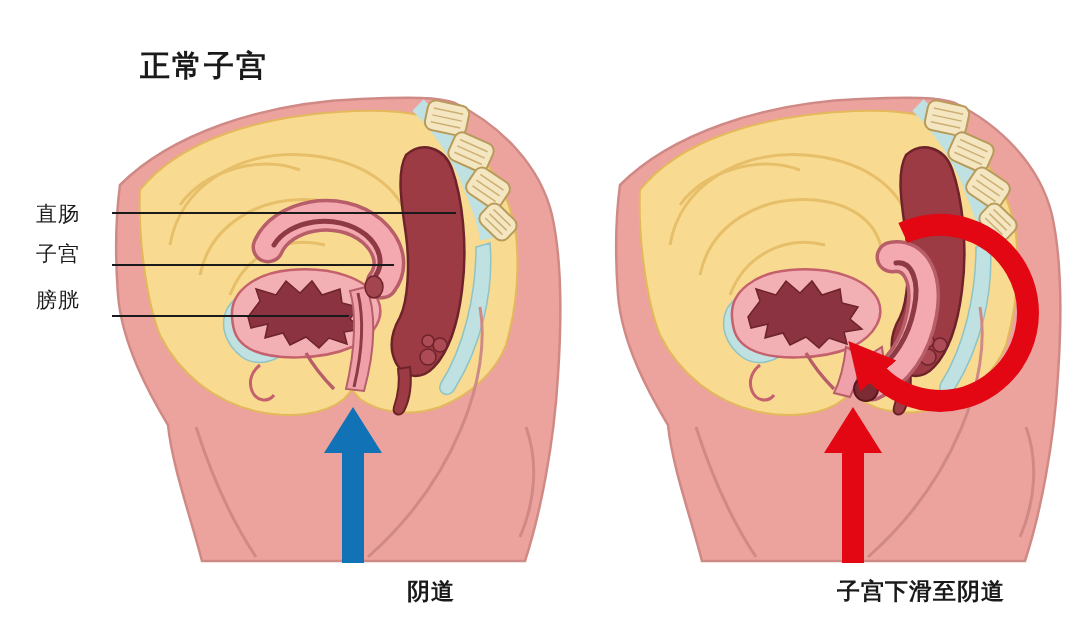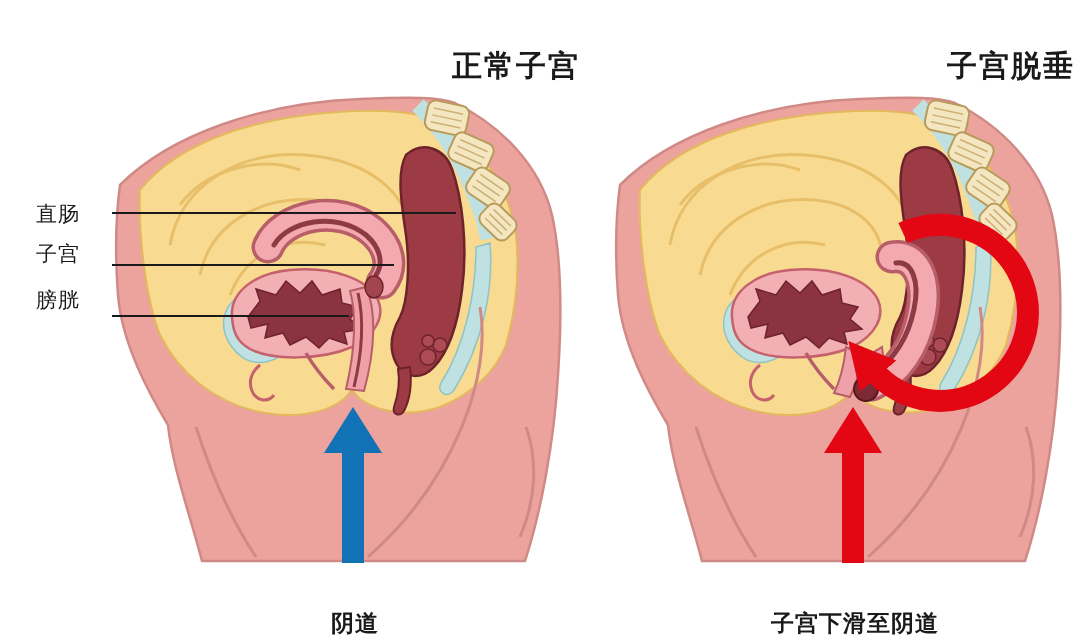--- a/index.html
+++ b/index.html
@@ -2,31 +2,31 @@
 <html><head>
 <meta charset="utf-8">
 <style>
   html,body{margin:0;padding:0;background:#ffffff;}
   .stage{
     position:relative;width:1080px;height:640px;background:#ffffff;overflow:hidden;
     font-family:"Liberation Sans","DejaVu Sans",sans-serif;color:#1a1a1a;
   }
   .panel-svg{position:absolute;top:95px;}
   .panel-title{
-    position:absolute;top:46px;height:36px;text-align:right;
+    position:absolute;top:46px;height:36px;text-align:left;
     font-size:30px;font-weight:bold;letter-spacing:2px;
   }
   .side-label{
     position:absolute;left:36px;width:70px;font-size:21px;font-weight:normal;letter-spacing:1px;
   }
   .leader{
     position:absolute;height:2px;background:#1a1a1a;
   }
   .caption{
-    position:absolute;top:608px;text-align:center;font-size:23px;font-weight:bold;letter-spacing:1px;
+    position:absolute;top:576px;text-align:right;font-size:23px;font-weight:bold;letter-spacing:1px;
   }
 </style>
 </head>
 <body>
 
 <div class="stage">
 
   <svg width="0" height="0" style="position:absolute" aria-hidden="true">
     <defs>
       <marker id="red-head" markerUnits="userSpaceOnUse" markerWidth="52" markerHeight="52" refX="8" refY="24" orient="auto">
@@ -130,21 +130,20 @@
         <path d="M 293 138 A 88 88 0 1 1 263 275" fill="none" stroke="#E30613" stroke-width="22" marker-end="url(#red-head)"></path>
       </g>
 
       <g id="up-arrow">
         <polygon points="243,312 272,358 254,358 254,468 232,468 232,358 214,358" stroke="none"></polygon>
       </g>
     </defs>
   </svg>
 
   <div class="panel-title" style="left:140px;width:440px">正常子宫</div>
-  <div class="panel-title" style="left:635px;width:440px">子宫脱垂</div>
 
   <svg class="panel-svg" style="left:110px" width="455" height="475" viewBox="0 0 455 475">
     <use href="#pelvis-base"></use>
     <use href="#uterus-normal"></use>
     <use href="#up-arrow" fill="#1272B6"></use>
   </svg>
 
   <svg class="panel-svg" style="left:610px" width="455" height="475" viewBox="0 0 455 475">
     <use href="#pelvis-base"></use>
     <use href="#uterus-prolapsed"></use>

